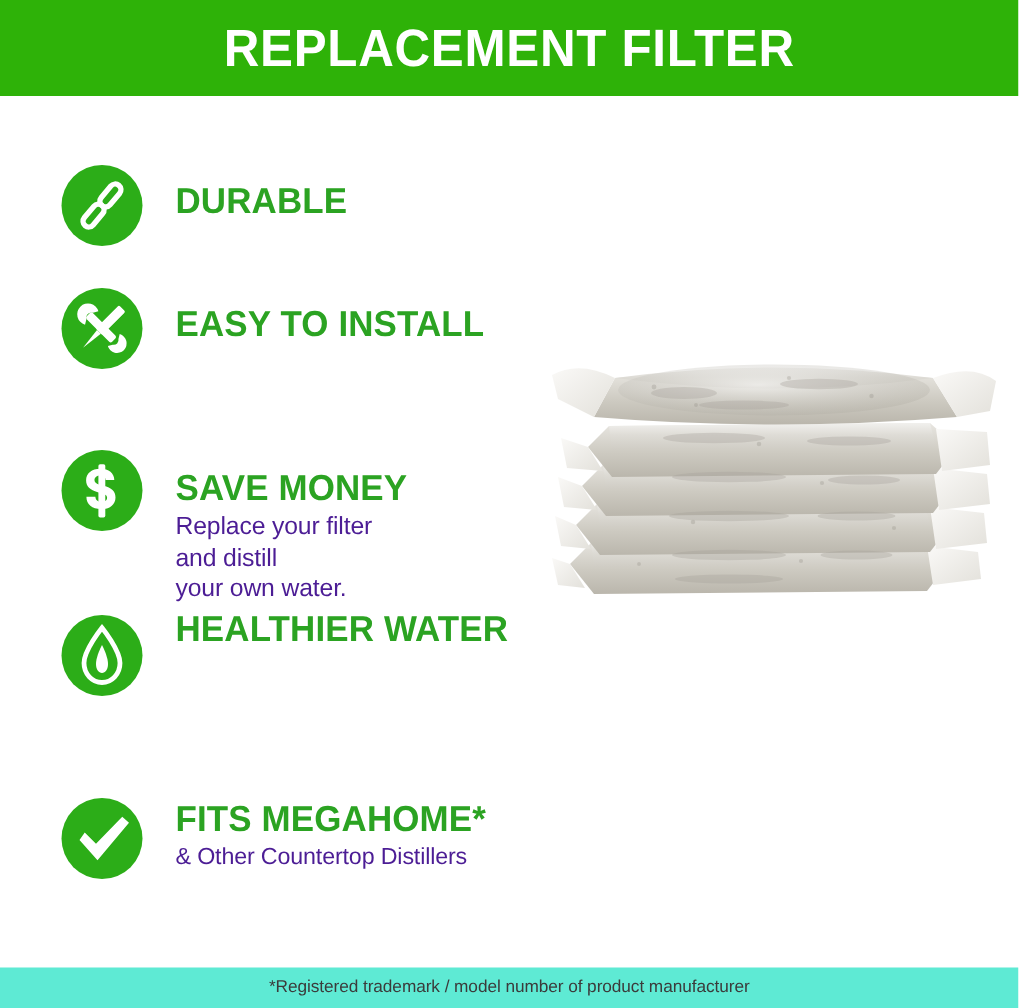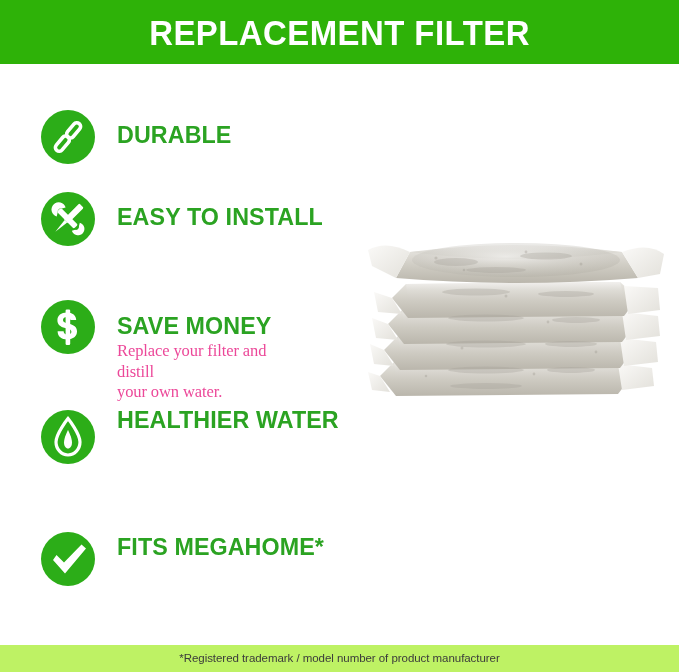--- a/index.html
+++ b/index.html
@@ -74,22 +74,22 @@
     font-family: "Liberation Sans Narrow", "Liberation Sans", sans-serif;
     font-size: 24px;
     font-weight: bold;
     letter-spacing: 0.1px;
     white-space: nowrap;
     line-height: 1.05;
     transform: scaleX(0.97);
     transform-origin: left center;
   }
   .feature-sub {
-    color: #ec4899;
-    font-family: Liberation Serif, serif;
+    color: #4c1d95;
+    font-family: Liberation Sans, sans-serif;
     font-size: 16.5px;
     font-weight: normal;
     line-height: 1.24;
     white-space: pre-line;
     margin-top: 3px;
     letter-spacing: -0.1px;
   }
   .feature-sub.small {
     font-size: 15.5px;
   }
@@ -120,21 +120,21 @@
     height: 195px;
   }
 
   
   .footer-bar {
     position: absolute;
     left: 0;
     top: 645px;
     width: 679px;
     height: 27px;
-    background: #bef264;
+    background: #5eead4;
     display: flex;
     align-items: center;
     justify-content: center;
   }
   .footer-text {
     color: #3b3b3b;
     font-family: "Liberation Sans", sans-serif;
     font-size: 11.5px;
     line-height: 1;
     white-space: nowrap;
@@ -214,20 +214,21 @@
   </div>
 
   <div class="feature" id="row-fits-megahome">
     <div class="icon-circle">
       <svg viewBox="0 0 54 54" xmlns="http://www.w3.org/2000/svg">
         <path d="M12.0 28.0 L15.5 23.0 L23.0 30.5 L40.5 12.5 L45.0 16.5 L24.0 41.5 Z" fill="#ffffff"></path>
       </svg>
     </div>
     <div class="feature-text">
       <div class="feature-title">FITS MEGAHOME*</div>
+      <div class="feature-sub small">&amp; Other Countertop Distillers</div>
     </div>
   </div>
 
   <div class="product-image">
     <svg viewBox="0 0 300 195" xmlns="http://www.w3.org/2000/svg">
       <defs>
         <linearGradient id="bagTop" x1="0" y1="0" x2="0" y2="1">
           <stop offset="0%" stop-color="#f3f2f0"></stop>
           <stop offset="45%" stop-color="#dedcd6"></stop>
           <stop offset="100%" stop-color="#cfccc4"></stop>

